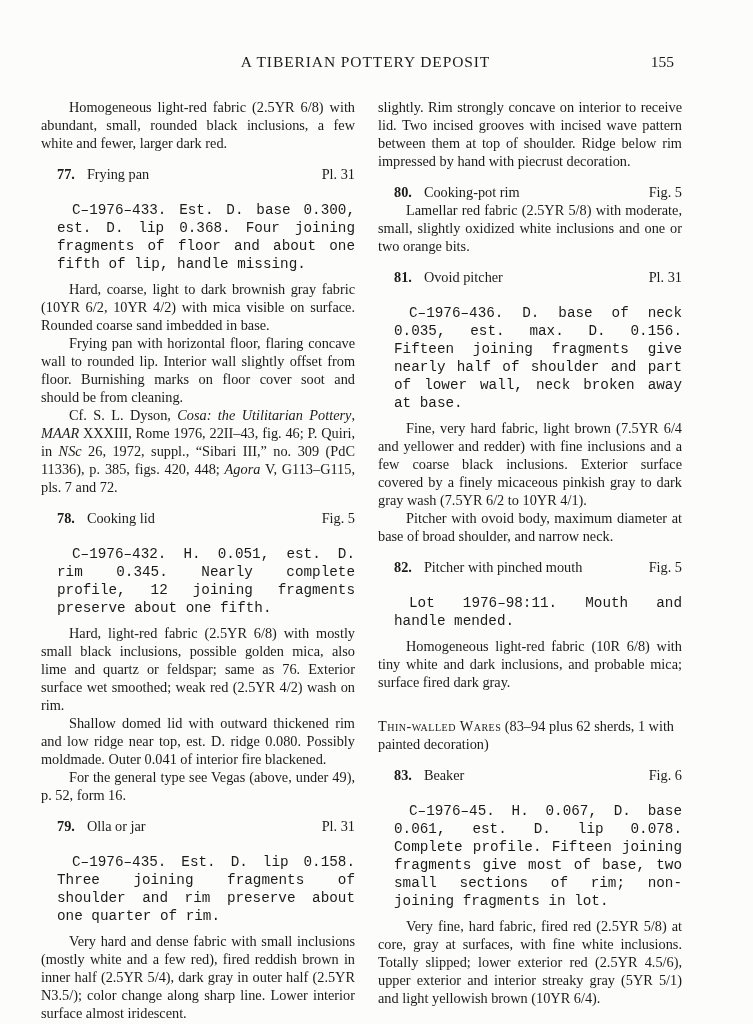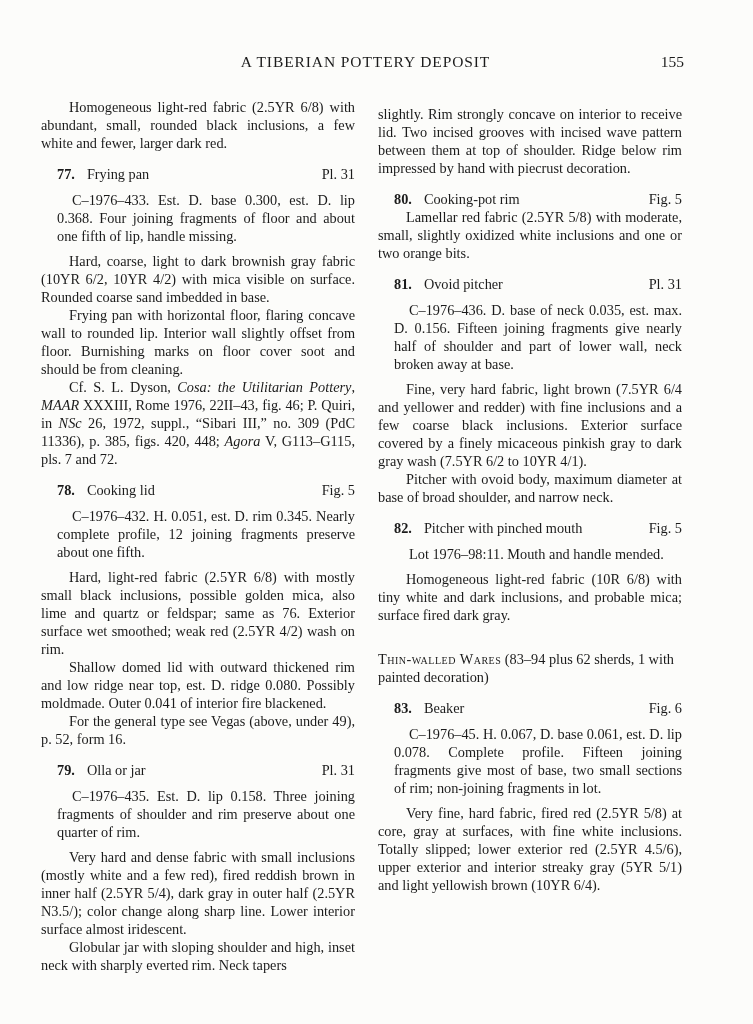--- a/index.html
+++ b/index.html
@@ -23,43 +23,44 @@
     top:53px;
     left:41px;
     width:649px;
     text-align:center;
     font-size:15.5px;
     letter-spacing:0.9px;
     white-space:nowrap;
   }
   .pagenum{
     position:absolute;
-    right:6px;
+    right:16px;
     top:0;
     letter-spacing:0;
     margin-left:10px;
   }
   
   .bodytext{
     position:absolute;
     top:98px;
     left:41px;
     display:flex;
     gap:23px;
     font-size:14.3px;
     line-height:18px;
   }
   .tcol{text-align:justify;hyphens:auto;-webkit-hyphens:auto;}
   .col-left{width:314px;}
   .col-right{width:304px;}
   .para{text-indent:28px;margin:0;}
-  .para.noindent{text-indent:0;margin-top:7px;}
+  .para.noindent{text-indent:0;}
   .catalog{
-    margin:8px 0 7px 16px;
+    margin:18px 0 7px 16px;
     text-indent:15px;
+    font-family:Liberation Mono, monospace;
   }
   .entry{
     display:flex;
     justify-content:space-between;
     align-items:baseline;
     margin:13px 0 0 0;
     padding-left:16px;
     text-align:center;
   }
   .entry .num{font-weight:bold;margin-right:12px;}

